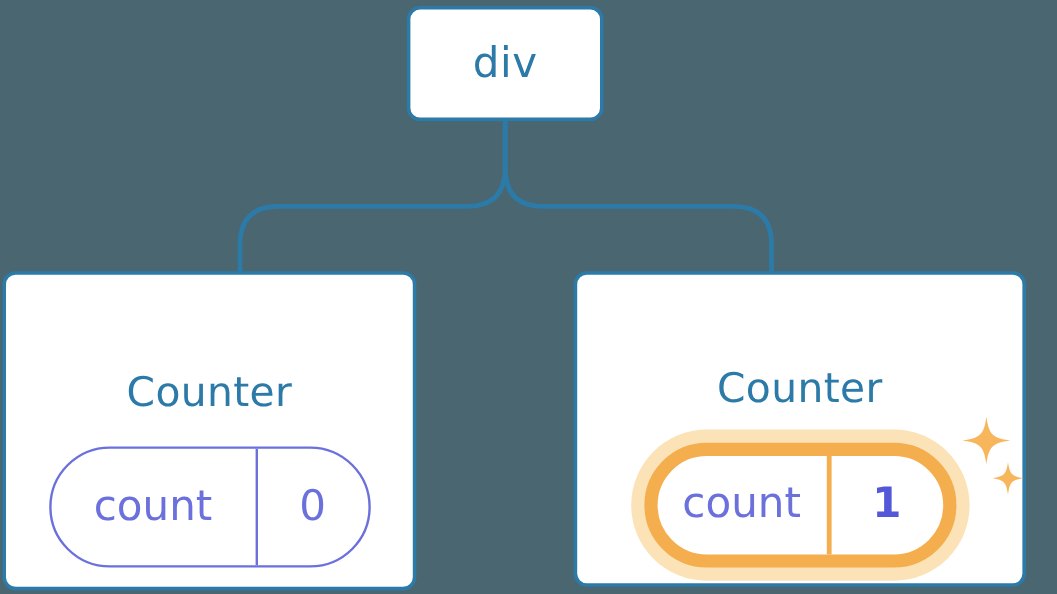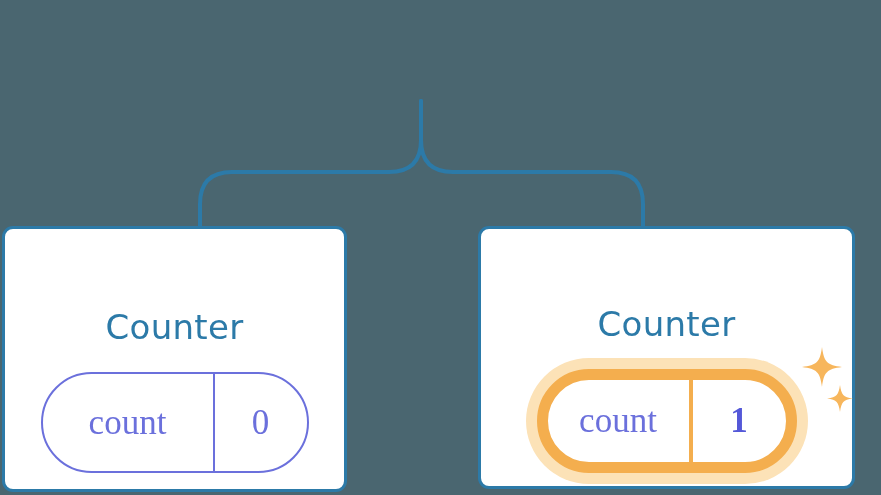--- a/index.html
+++ b/index.html
@@ -88,21 +88,20 @@
     justify-content: center;
   }
 
   .pill {
     position: relative;
     box-sizing: border-box;
     display: flex;
     align-items: stretch;
     border-radius: 999px;
     background: #ffffff;
-    font-family: Liberation Serif, serif;
   }
 
   .pill-cell {
     display: flex;
     align-items: center;
     justify-content: center;
     box-sizing: border-box;
     line-height: 1;
   }
 
@@ -157,20 +156,23 @@
 </head>
 <body>
 
 <div id="stage">
 
   <svg id="edges" viewBox="0 0 881 495" width="881" height="495" fill="none">
     <path d="M421 101 L421 140 Q421 172 389 172 L232 172 Q200 172 200 204 L200 228" stroke="#2c7aa8" stroke-width="4" fill="none" stroke-linecap="round" stroke-linejoin="round"></path>
     <path d="M421 101 L421 140 Q421 172 453 172 L611 172 Q643 172 643 204 L643 228" stroke="#2c7aa8" stroke-width="4" fill="none" stroke-linecap="round" stroke-linejoin="round"></path>
   </svg>
 
+  <div class="node" id="node-root">
+    <span class="root-label">div</span>
+  </div>
 
   <div class="node" id="node-left">
     <span class="node-title">Counter</span>
 
     <div class="pill-wrap">
       <div class="pill plain">
         <div class="pill-cell pill-key">count</div>
         <div class="pill-cell pill-val">0</div>
       </div>
     </div>

